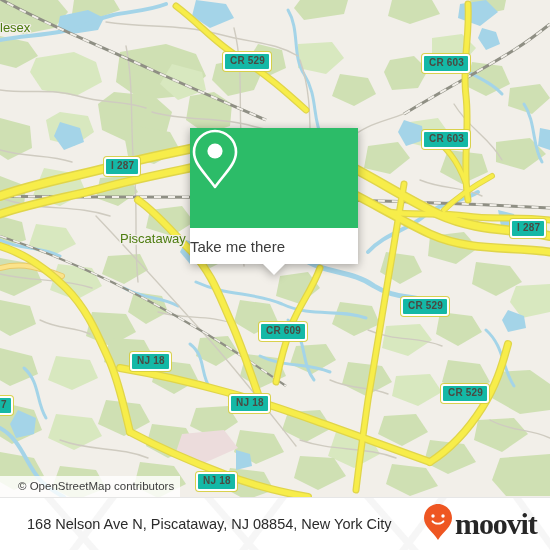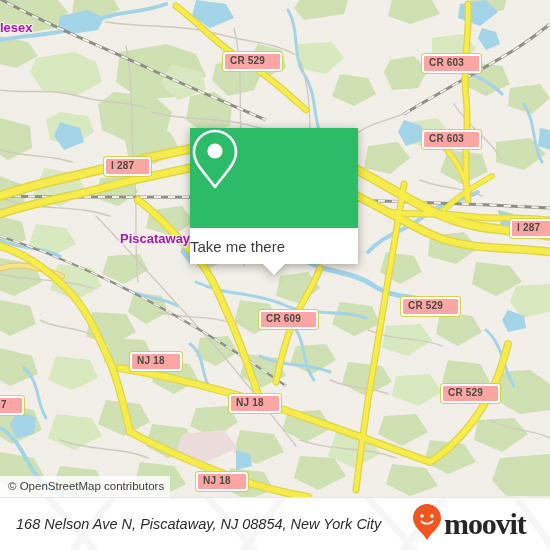--- a/index.html
+++ b/index.html
@@ -17,39 +17,39 @@
     position: absolute; left: 0; top: 0;
     width: 550px; height: 497px;
     background: #f2efe9;
     overflow: hidden;
   }
   #map svg { position: absolute; left: 0; top: 0; display: block; }
 
   
   .shield {
     position: absolute;
-    background: #fca5a5;
+    background: #14b8a6;
     border: 2px solid #ffffff;
     border-radius: 3px;
     color: #4a4a42;
     font-size: 10px;
     font-weight: bold;
     letter-spacing: .2px;
-    padding: 1px 15px 2px 5px;
+    padding: 1px 4px 2px 5px;
     line-height: 12px;
     white-space: nowrap;
     box-shadow: 0 0 0 1px rgba(214,205,60,.9);
   }
 
   
   .place-label {
     position: absolute;
-    color: #a21caf;
+    color: #4d7c0f;
     font-size: 13px;
-    font-weight: bold;
+    font-weight: normal;
     white-space: nowrap;
     text-shadow:
       -1.5px 0 #f2efe9, 1.5px 0 #f2efe9,
       0 -1.5px #f2efe9, 0 1.5px #f2efe9,
       -1px -1px #f2efe9, 1px -1px #f2efe9,
       -1px 1px #f2efe9, 1px 1px #f2efe9;
   }
 
   
   #popup {
@@ -81,21 +81,21 @@
     border-left: 11px solid transparent;
     border-right: 11px solid transparent;
     border-top: 11px solid #ffffff;
   }
   .pin-svg { display: block; }
 
   
   #attribution {
     position: absolute;
     left: 0; bottom: 0;
-    padding: 4px 6px 5px 8px;
+    padding: 4px 6px 5px 18px;
     font-size: 11.5px;
     color: #3d3d3d;
     background: rgba(255,255,255,.80);
     white-space: nowrap;
     z-index: 30;
   }
 
   
   #footer {
     position: absolute;
@@ -107,27 +107,26 @@
     overflow: hidden;
   }
   #footer-watermark {
     position: absolute; left: 0; top: 0;
     width: 550px; height: 53px;
     opacity: .07;
     pointer-events: none;
   }
   #footer-address {
     position: relative;
-    margin-left: 16px;
+    margin-left: 27px;
     width: 392px;
     font-size: 14.5px;
     line-height: 19px;
     color: #2b2b2b;
     z-index: 2;
-    font-style: italic;
   }
   #footer-logo {
     position: relative;
     display: flex; align-items: center;
     margin-left: 4px;
     z-index: 2;
   }
   #logo-word {
     font-size: 30px;
     font-weight: bold;
@@ -368,21 +367,21 @@
 
     <div class="place-label" style="left:0px; top:20px;">lesex</div>
     <div class="place-label" style="left:120px; top:231px;">Piscataway</div>
 
     <div class="shield" style="left:223px; top:52px;">CR 529</div>
     <div class="shield" style="left:422px; top:54px;">CR 603</div>
     <div class="shield" style="left:422px; top:130px;">CR 603</div>
     <div class="shield" style="left:104px; top:157px;">I 287</div>
     <div class="shield" style="left:510px; top:219px;">I 287</div>
     <div class="shield" style="left:401px; top:297px;">CR 529</div>
-    <div class="shield" style="left:259px; top:310px;">CR 609</div>
+    <div class="shield" style="left:259px; top:322px;">CR 609</div>
     <div class="shield" style="left:130px; top:352px;">NJ 18</div>
     <div class="shield" style="left:441px; top:384px;">CR 529</div>
     <div class="shield" style="left:229px; top:394px;">NJ 18</div>
     <div class="shield" style="left:-6px; top:396px;">7</div>
     <div class="shield" style="left:196px; top:472px;">NJ 18</div>
 
     <div id="popup">
       <div id="popup-head">
         <span>
           <svg class="pin-svg" width="50" height="62" viewBox="0 0 50 62" aria-hidden="true">

